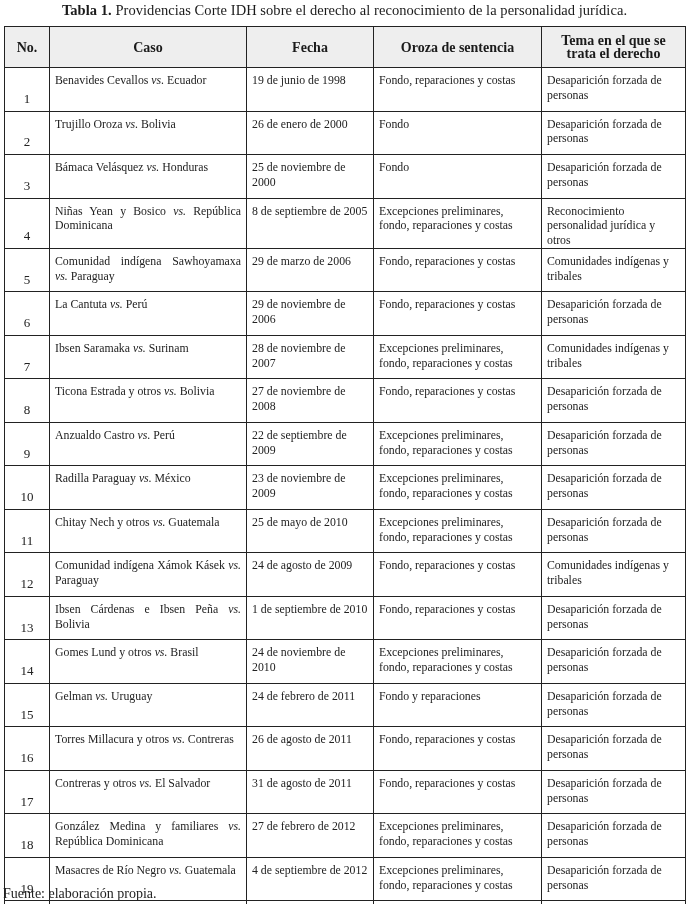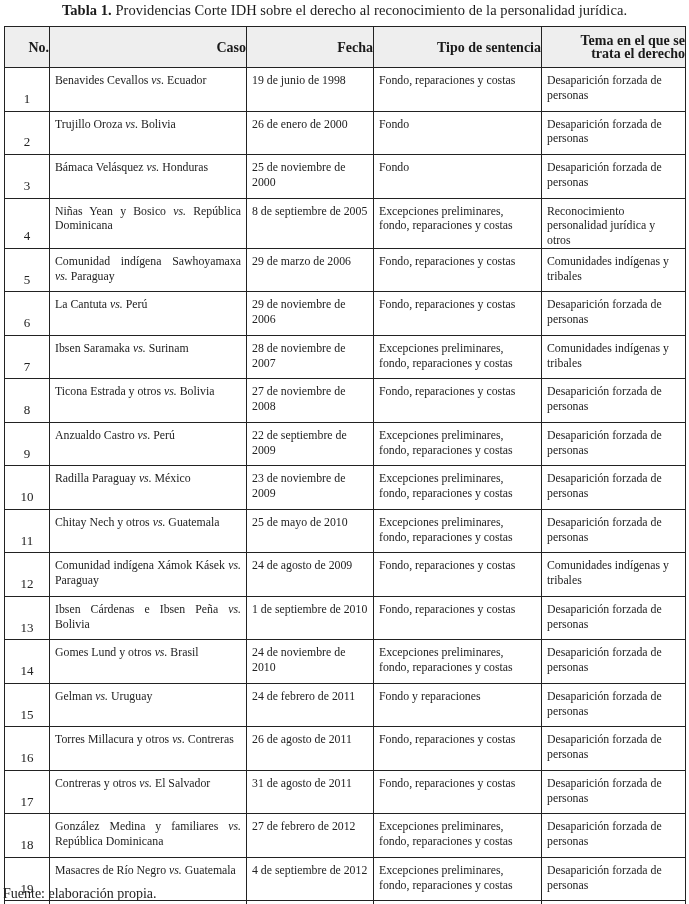--- a/index.html
+++ b/index.html
@@ -1,21 +1,21 @@
 <!DOCTYPE html>
 <html><head>
 <meta charset="utf-8">
 <style>
   html, body { margin: 0; padding: 0; background: #ffffff; }
   body { width: 689px; height: 904px; position: relative; overflow: hidden; font-family: "DejaVu Serif", serif; color: #1a1a1a; }
   .caption { position: absolute; top: 2px; left: 0; width: 689px; text-align: center; font-family: Liberation Serif, serif; font-size: 14.5px; letter-spacing: 0.05px; }
   .caption b { font-weight: bold; }
   table { position: absolute; left: 4px; top: 26px; width: 681px; border-collapse: collapse; table-layout: fixed; }
   th, td { border: 1.3px solid #222; padding: 0; }
-  th { background: #eeeeee; font-family: "Liberation Serif", serif; font-weight: bold; font-size: 14px; height: 40px; text-align: right; line-height: 13px; }
+  th { background: #eeeeee; font-family: "Liberation Serif", serif; font-weight: bold; font-size: 14px; height: 40px; text-align: center; line-height: 13px; }
   td { font-family: "Liberation Serif", serif; font-size: 11.8px; line-height: 14.8px; vertical-align: top; height: 37.5px; color: #222; }
   td.no { text-align: center; vertical-align: bottom; font-size: 13px; padding-bottom: 4px; }
   td.txt { padding: 5px 5px 0 5px; }
   td.just { text-align: justify; text-align-last: left; }
   .footer { position: absolute; left: 3px; top: 886px; font-family: "Liberation Serif", serif; font-size: 14px; color: #222; }
   .vs { font-style: italic; }
 </style>
 </head>
 <body>
 
@@ -27,21 +27,21 @@
     <col style="width:197px">
     <col style="width:127px">
     <col style="width:168px">
     <col style="width:144px">
   </colgroup>
   <thead>
     <tr>
       <th>No.</th>
       <th>Caso</th>
       <th>Fecha</th>
-      <th>Tipo de sentencia</th>
+      <th>Oroza de sentencia</th>
       <th><span>Tema en el que se</span><br><span>trata el derecho</span></th>
     </tr>
   </thead>
   <tbody id="tbody">
       <tr>
         <td class="no">1</td>
         <td class="txt just"><span>Benavides Cevallos </span><span class="vs">vs.</span><span> Ecuador</span></td>
         <td class="txt">19 de junio de 1998</td>
         <td class="txt">Fondo, reparaciones y costas</td>
         <td class="txt">Desaparición forzada de personas</td>

